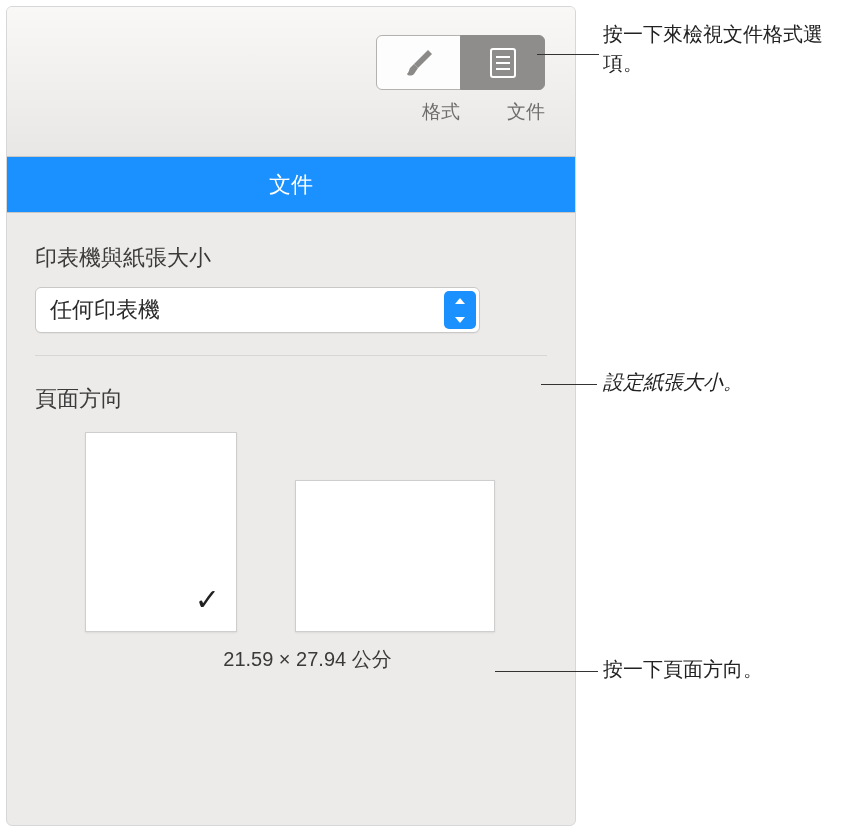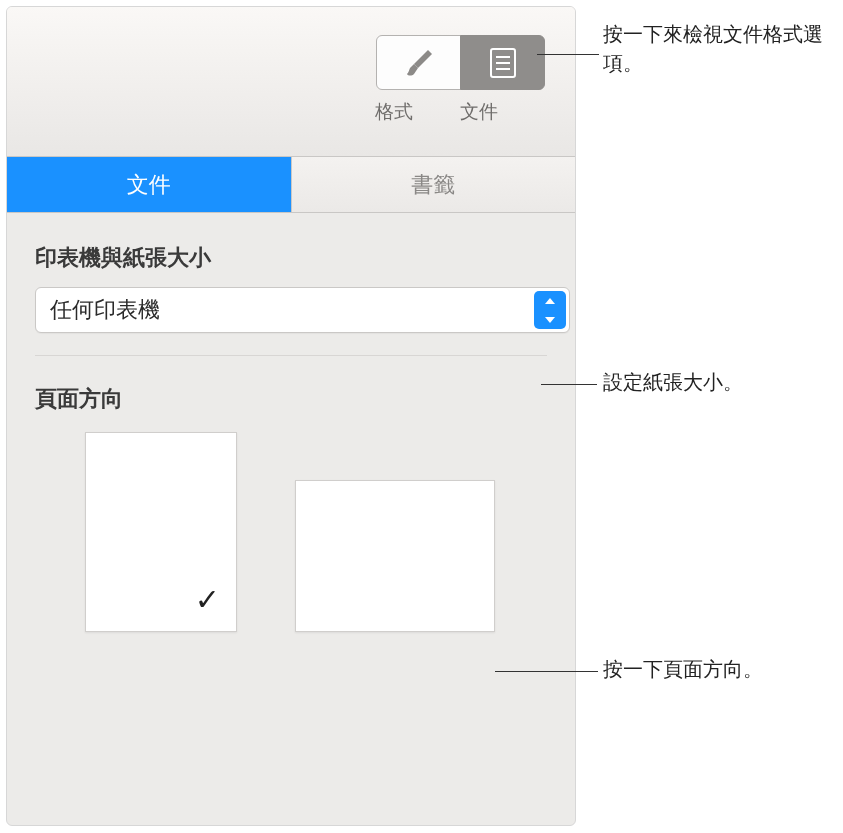--- a/index.html
+++ b/index.html
@@ -36,21 +36,21 @@
       display: flex; align-items: center; justify-content: center;
       background: #fdfdfd;
     }
     .tb-btn.left { border-radius: 6px 0 0 6px; }
     .tb-btn.right { border-radius: 0 6px 6px 0; margin-left: -1px; background: #8f8d8b; border-color:#8f8d8b; }
     .tb-labels {
       position: absolute;
       top: 92px; right: 30px; width: 170px;
       display: flex;
     }
-    .tb-label { flex:1; text-align:left; font-size:19px; color:#6f6d6b; }
+    .tb-label { flex:1; text-align:right; font-size:19px; color:#6f6d6b; }
     .brush-icon { display:block; }
     .doc-icon-lines { stroke:#fff; stroke-width:2; }
     .tabs {
       display:flex;
       height:56px;
       border-bottom:1px solid #c9c7c5;
     }
     .tab {
       flex:1;
       display:flex; align-items:center; justify-content:center;
@@ -58,24 +58,24 @@
       border-right:1px solid #c9c7c5;
       background: linear-gradient(#f4f2f0, #ebe9e7);
       cursor:pointer;
     }
     .tab:last-child { border-right:none; }
     .tab.active { background:#1a91ff; color:#fff; }
     .content {
       padding: 30px 28px;
     }
     .section-title {
-      font-size:22px; color:#3a3a3a; font-weight:700; margin-bottom:14px;
+      font-size:22px; color:#3a3a3a; font-weight:400; margin-bottom:14px;
     }
     .select {
-      width: 535px; height:46px;
+      width: 445px; height:46px;
       border:1px solid #cac8c6; border-radius:6px;
       background:#fff;
       display:flex; align-items:center;
       padding-left:14px;
       font-size:22px; color:#2a2a2a;
       margin-bottom:14px;
       position:relative;
       cursor:pointer;
       box-shadow: 0 1px 1px rgba(0,0,0,0.04);
     }
@@ -131,23 +131,20 @@
     <div class="tb-labels">
       <div class="tb-label">格式</div>
       <div class="tb-label">文件</div>
     </div>
   </div>
 
   <div class="tabs">
     <div class="tab active">
         <span>文件</span>
       </div>
-    <div class="tab">
-        <span>書籤</span>
-      </div>
   </div>
 
   <div class="content">
     <div class="section-title">印表機與紙張大小</div>
 
     <div class="select">
       <span>任何印表機</span>
       <div class="stepper">
         <div>
             <svg width="12" height="8">
@@ -167,29 +164,30 @@
 
     <div class="section-title">頁面方向</div>
 
     <div class="orient-row">
       <div class="orient-tile portrait">
         <span class="checkmark">✓</span>
       </div>
       <div class="orient-tile landscape"></div>
     </div>
 
+    <div class="dim-text">21.59 × 27.94 公分</div>
   </div>
 </div>
 
 <div class="callout" style="left:603px; top:20px; width:230px;">
   <div class="line" style="left:-66px; top:34px; width:62px;"></div>
   <span>按一下來檢視文件格式選項。</span>
 </div>
 
-<div class="callout" style="left:603px; top:368px;">
+<div class="callout" style="left:603px; top:368px;font-style:italic;">
   <div class="line" style="left:-62px; top:16px; width:56px;"></div>
   <span>設定紙張大小。</span>
 </div>
 
 <div class="callout" style="left:603px; top:655px;text-align:center;">
   <div class="line" style="left:-108px; top:16px; width:103px;"></div>
   <span>按一下頁面方向。</span>
 </div>
 
 </body></html>

